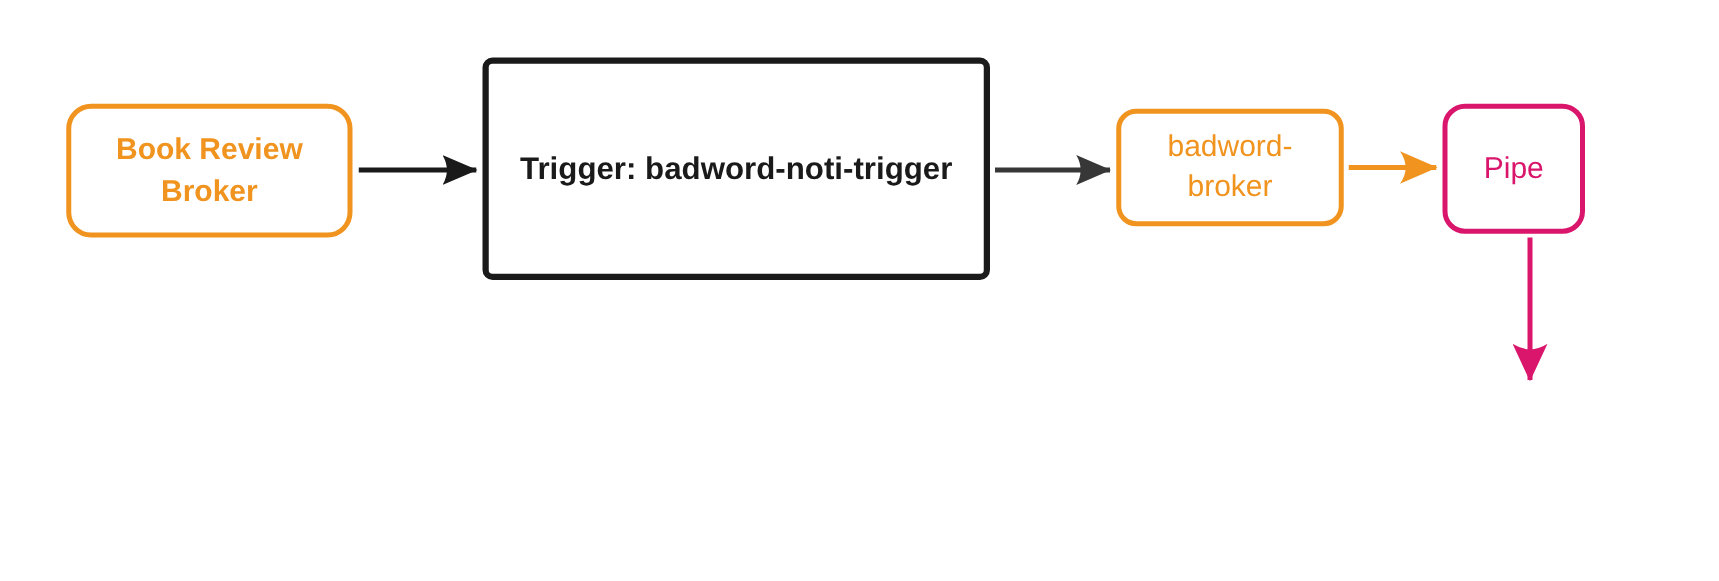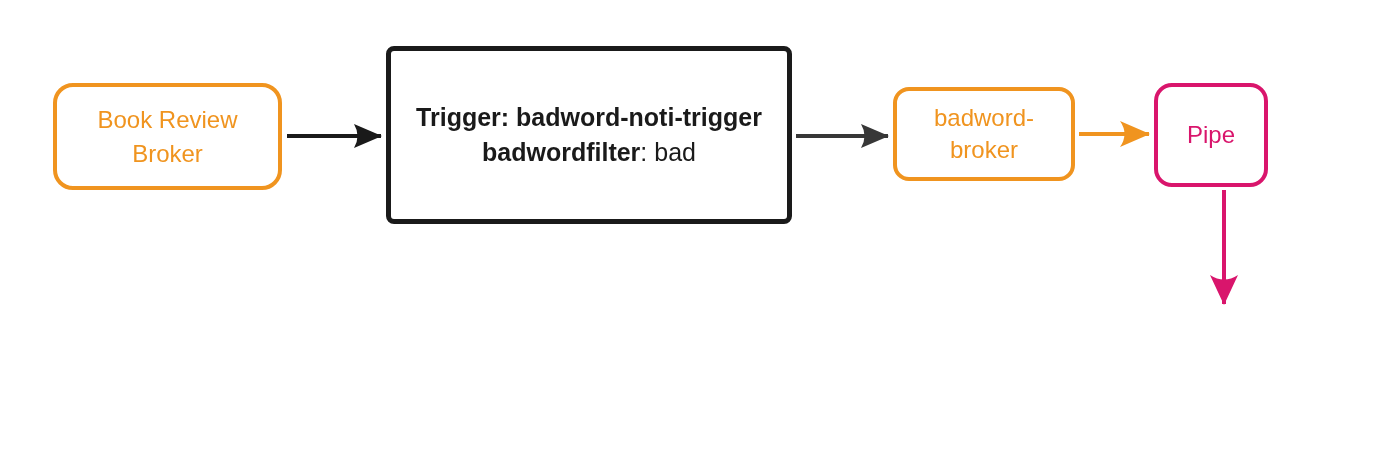--- a/index.html
+++ b/index.html
@@ -46,21 +46,21 @@
   }
   .node-book {
     left: 53px;
     top: 83px;
     width: 229px;
     height: 107px;
     border-radius: 20px;
     font-size: 24px;
     line-height: 1.4;
   }
-  .node-book .label-inner { max-width: 160px; }
+  .node-book .label-inner { max-width: 160px; font-weight: bold; }
   .node-trigger {
     left: 386px;
     top: 46px;
     width: 406px;
     height: 178px;
     border-radius: 8px;
     font-size: 25px;
     line-height: 35px;
   }
   .node-badword {
@@ -132,23 +132,20 @@
 
   <div class="node node-orange node-book">
     <div class="label-inner">Book Review Broker</div>
   </div>
 
   <div class="node node-black node-trigger">
     <div>
       <div>
         <span class="bold">Trigger: badword-noti-trigger</span>
       </div>
-      <div>
-        <span class="bold">badwordfilter</span><span>: bad</span>
-      </div>
     </div>
   </div>
 
   <div class="node node-orange node-badword">
     <div class="label-inner">badword-broker</div>
   </div>
 
   <div class="node node-pink node-pipe">
     <div>Pipe</div>
   </div>

